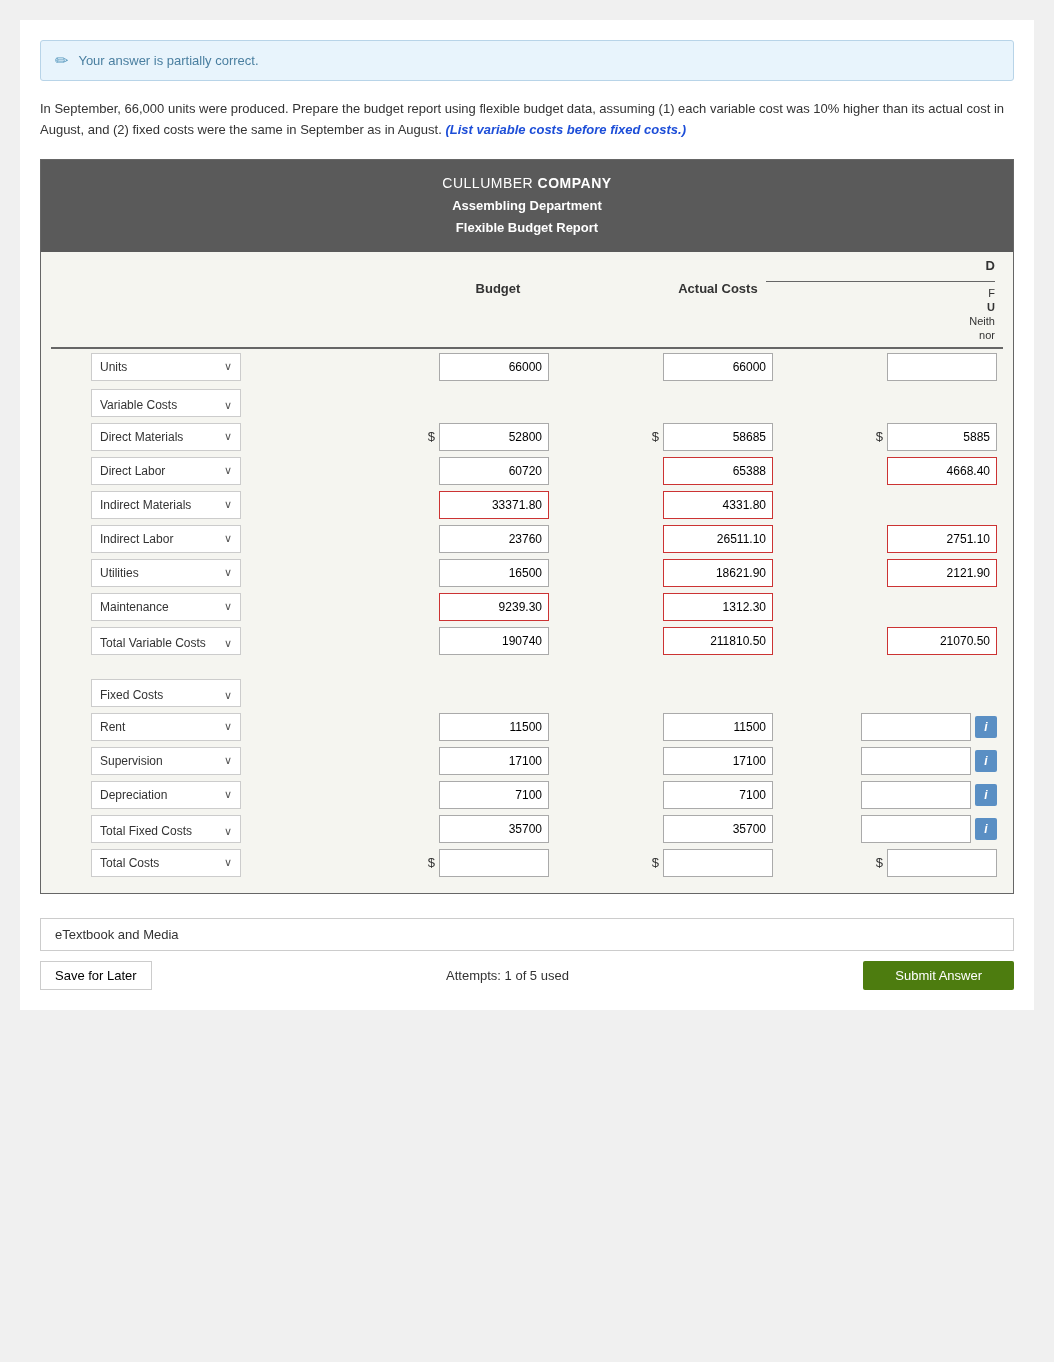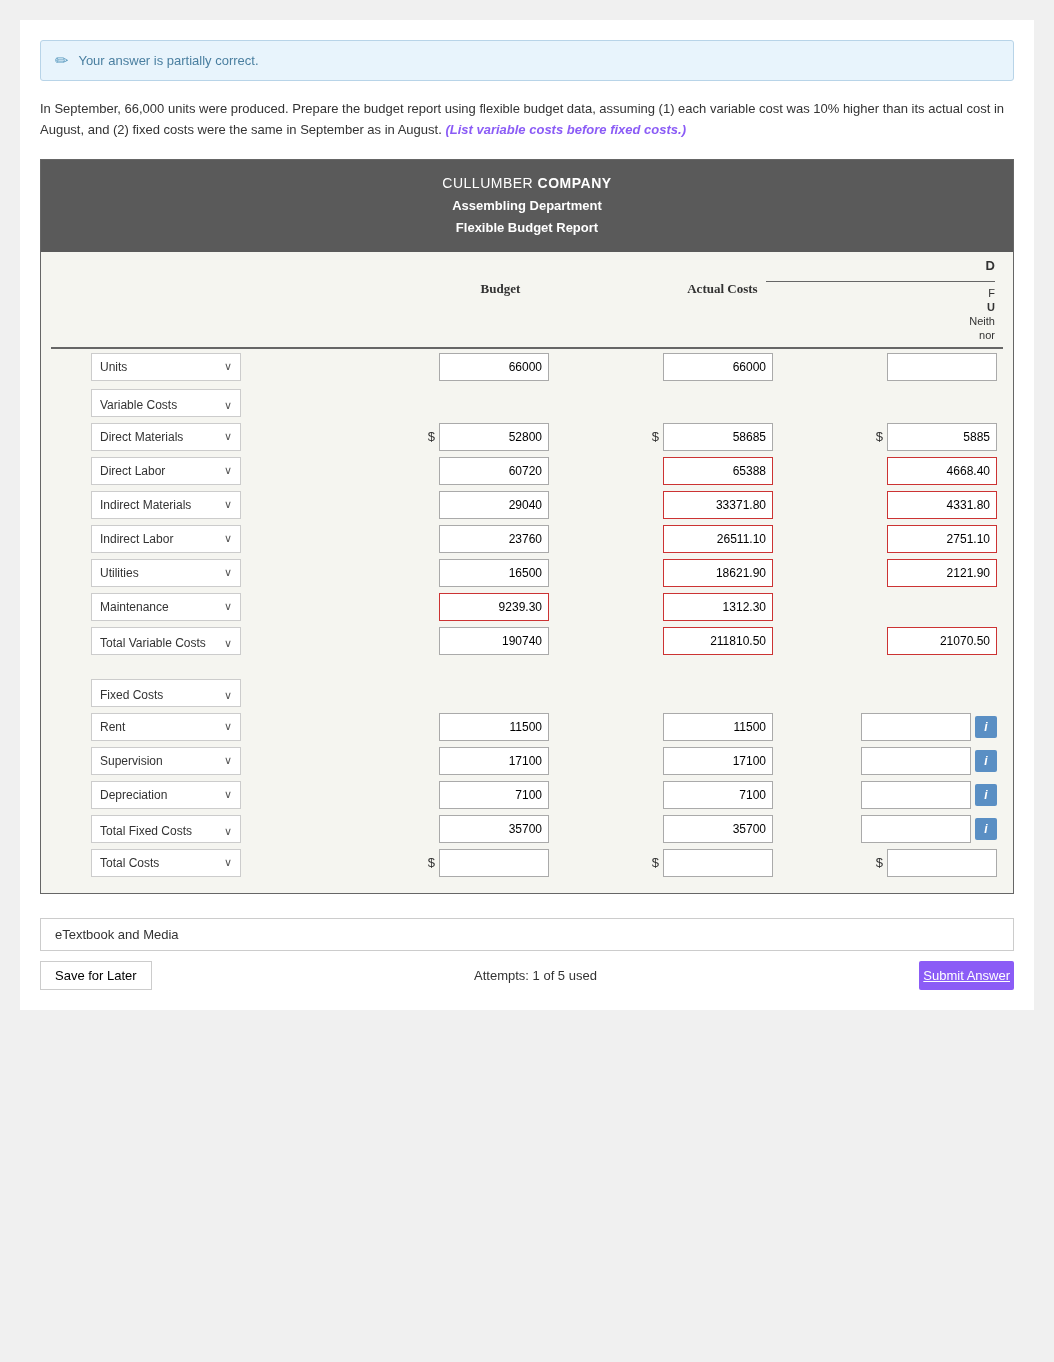--- a/index.html
+++ b/index.html
@@ -34,21 +34,21 @@
       color: #4a7fa0;
       font-size: 13px;
     }
     .instruction-text {
       font-size: 13px;
       line-height: 1.6;
       margin-bottom: 18px;
       color: #333;
     }
     .instruction-text .italic-orange {
-      color: #8b5cf6;
+      color: #1d4ed8;
       font-style: italic;
       font-weight: bold;
     }
     .report-container {
       border: 1px solid #666;
       background: #f5f5f0;
       padding: 0;
       overflow: hidden;
     }
     .report-header {
@@ -79,21 +79,20 @@
       border-bottom: 2px solid #666;
       padding-bottom: 4px;
       margin-bottom: 4px;
       margin-top: 8px;
     }
     .col-header {
       text-align: right;
       font-weight: bold;
       font-size: 13px;
       padding-right: 8px;
-      font-family: Liberation Serif, serif;
     }
     .table-row {
       display: grid;
       grid-template-columns: 240px 1fr 1fr 1fr;
       align-items: center;
       margin-bottom: 6px;
       padding-left: 40px;
     }
     .row-label-cell {
       display: flex;
@@ -180,28 +179,27 @@
       background: #fff;
       padding: 6px 14px;
       font-size: 13px;
       cursor: pointer;
     }
     .attempts-text {
       font-size: 13px;
       color: #333;
     }
     .submit-btn {
-      background: #8b5cf6;
+      background: #4d7c0f;
       color: #fff;
       border: none;
-      padding: 7px 4px;
+      padding: 7px 32px;
       font-size: 13px;
       cursor: pointer;
       border-radius: 2px;
-      text-decoration: underline;
     }
     .diff-input-cell {
       display: flex;
       align-items: center;
       justify-content: flex-end;
       padding: 0 6px;
     }
     .top-diff-row {
       display: grid;
       grid-template-columns: 240px 1fr 1fr 1fr;
@@ -333,23 +331,20 @@
             </div>
           </div>
           <div class="table-row">
             <div class="row-label-cell">
               <div class="label-btn">
                 <span>Indirect Materials</span>
                 <span class="chevron">∨</span>
               </div>
             </div>
             <div class="input-cell">
-              <input type="text" class="input-field" value="29040" style="">
-            </div>
-            <div class="input-cell">
               <input type="text" class="input-field red-border" value="33371.80" style="">
             </div>
             <div class="diff-input-cell">
               <input type="text" class="input-field red-border" value="4331.80" style="">
             </div>
           </div>
           <div class="table-row">
             <div class="row-label-cell">
               <div class="label-btn">
                 <span>Indirect Labor</span>

